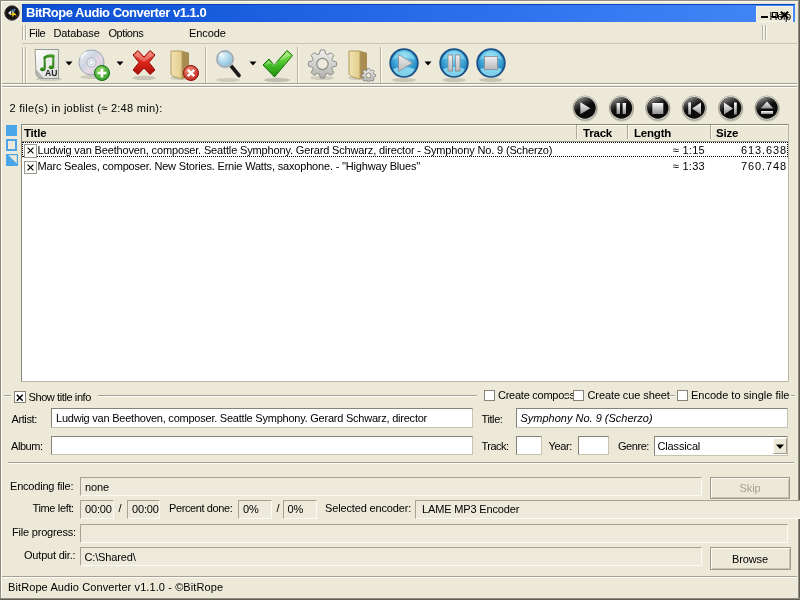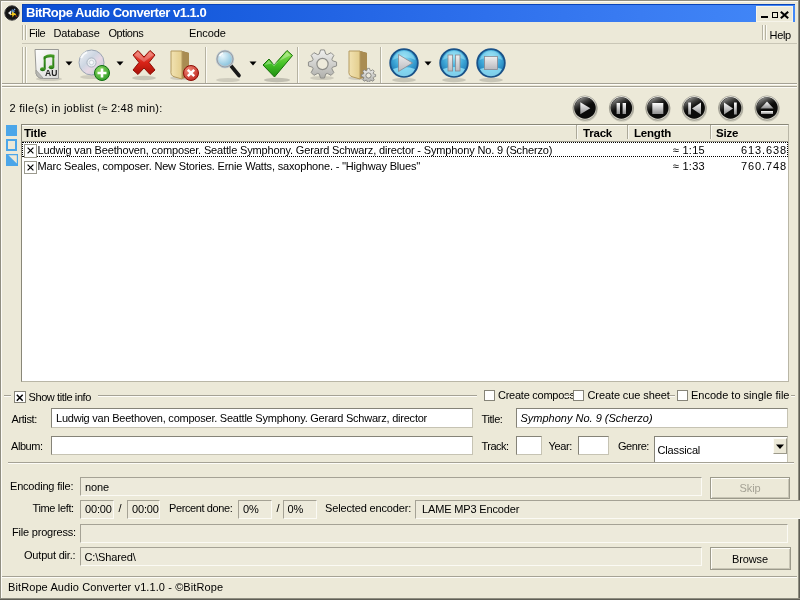--- a/index.html
+++ b/index.html
@@ -48,21 +48,21 @@
   </svg>
 
 <div class="abs" style="left:22px;top:25px;width:1px;height:15px;background:#B6B3A2;box-shadow:1px 0 0 #FBFAF4;"></div>
 <div class="abs" style="left:25px;top:25px;width:1px;height:15px;background:#B6B3A2;box-shadow:1px 0 0 #FBFAF4;"></div>
 <div class="lbl" style="left:29px;top:26.5px;letter-spacing:-0.35px;">File</div>
 <div class="lbl" style="left:53.5px;top:26.5px;letter-spacing:-0.1px;">Database</div>
 <div class="lbl" style="left:108.5px;top:26.5px;letter-spacing:-0.45px;">Options</div>
 <div class="lbl" style="left:153px;top:26.5px;letter-spacing:-0.1px;margin-left:36px;">Encode</div>
 <div class="abs" style="left:762px;top:25px;width:1px;height:15px;background:#B6B3A2;box-shadow:1px 0 0 #FBFAF4;"></div>
 <div class="abs" style="left:765px;top:25px;width:1px;height:15px;background:#B6B3A2;box-shadow:1px 0 0 #FBFAF4;"></div>
-<div class="lbl" style="left:769.5px;top:29px;letter-spacing:-0.3px;">Help</div>
+<div class="lbl" style="left:769.5px;top:10px;letter-spacing:-0.3px;">Help</div>
 <div class="abs" style="left:22px;top:43px;width:775px;height:1px;background:#C9C6B6;"></div>
 
 <div class="abs" style="left:22px;top:47px;width:1px;height:36px;background:#B6B3A2;box-shadow:1px 0 0 #FBFAF4;"></div>
 <div class="abs" style="left:25px;top:47px;width:1px;height:36px;background:#B6B3A2;box-shadow:1px 0 0 #FBFAF4;"></div>
 
 <svg class="abs" style="left:33px;top:48px;" width="32" height="34" viewBox="0 0 32 34">
  <defs>
   <linearGradient id="pg" x1="0" y1="0" x2="1" y2="1">
         <stop offset="0" stop-color="#FFFFFF"></stop>
         <stop offset="1" stop-color="#D8D8D4"></stop>
@@ -347,21 +347,21 @@
   </div>
 <div class="lbl" style="left:11px;top:440px;letter-spacing:-0.45px;">Album:</div>
 <div class="edit" style="left:51px;top:436px;width:421.5px;height:19px;box-sizing:border-box;">
     <span class="t"></span>
   </div>
 <div class="lbl" style="left:481.5px;top:440px;letter-spacing:-0.5px;">Track:</div>
 <div class="edit" style="left:516px;top:436px;width:25.5px;height:19px;box-sizing:border-box;"></div>
 <div class="lbl" style="left:548.5px;top:440px;letter-spacing:-0.35px;">Year:</div>
 <div class="edit" style="left:578px;top:436px;width:31px;height:19px;box-sizing:border-box;"></div>
 <div class="lbl" style="left:618px;top:440px;letter-spacing:-0.45px;">Genre:</div>
-<div class="edit" style="left:654px;top:436px;width:134px;height:27px;box-sizing:border-box;">
+<div class="edit" style="left:654px;top:436px;width:134px;height:20px;box-sizing:border-box;">
     <span class="t" style="left:2.5px;">Classical</span>
 <div class="abs" style="right:0.5px;top:0.5px;width:14px;height:16px;background:#ECE9D8;border:1px solid;border-color:#FDFCF7 #9C9A8B #9C9A8B #FDFCF7;box-sizing:border-box;"><svg width="12" height="14" viewBox="0 0 12 14">
         <path d="M2 5.5 L10 5.5 L6 10 Z" fill="#000"></path>
       </svg></div>
 </div>
 
 <div class="etch" style="left:8px;top:461.5px;width:786px;"></div>
 <div class="lbl" style="left:10px;top:479.5px;">Encoding file:</div>
 <div class="sunk" style="left:80px;top:477px;width:622px;height:19px;box-sizing:border-box;">
     <span class="t">none</span>

